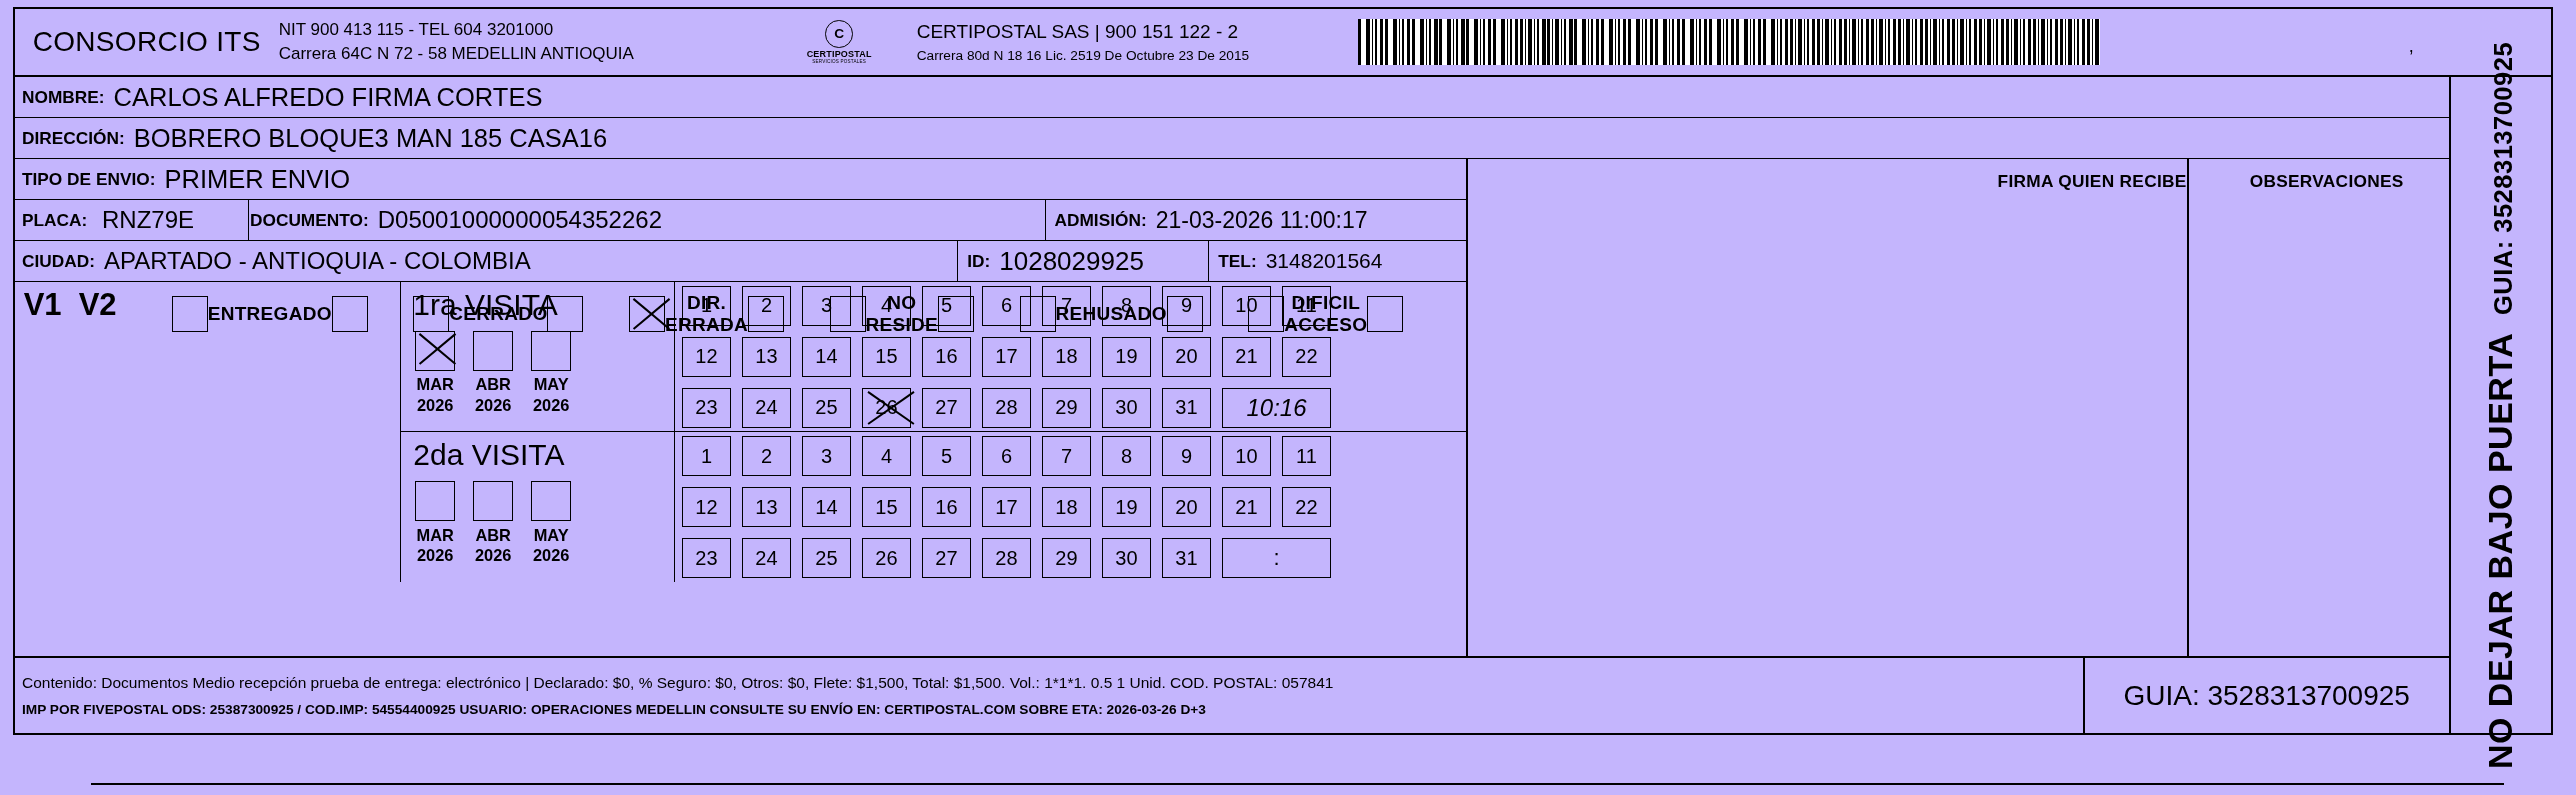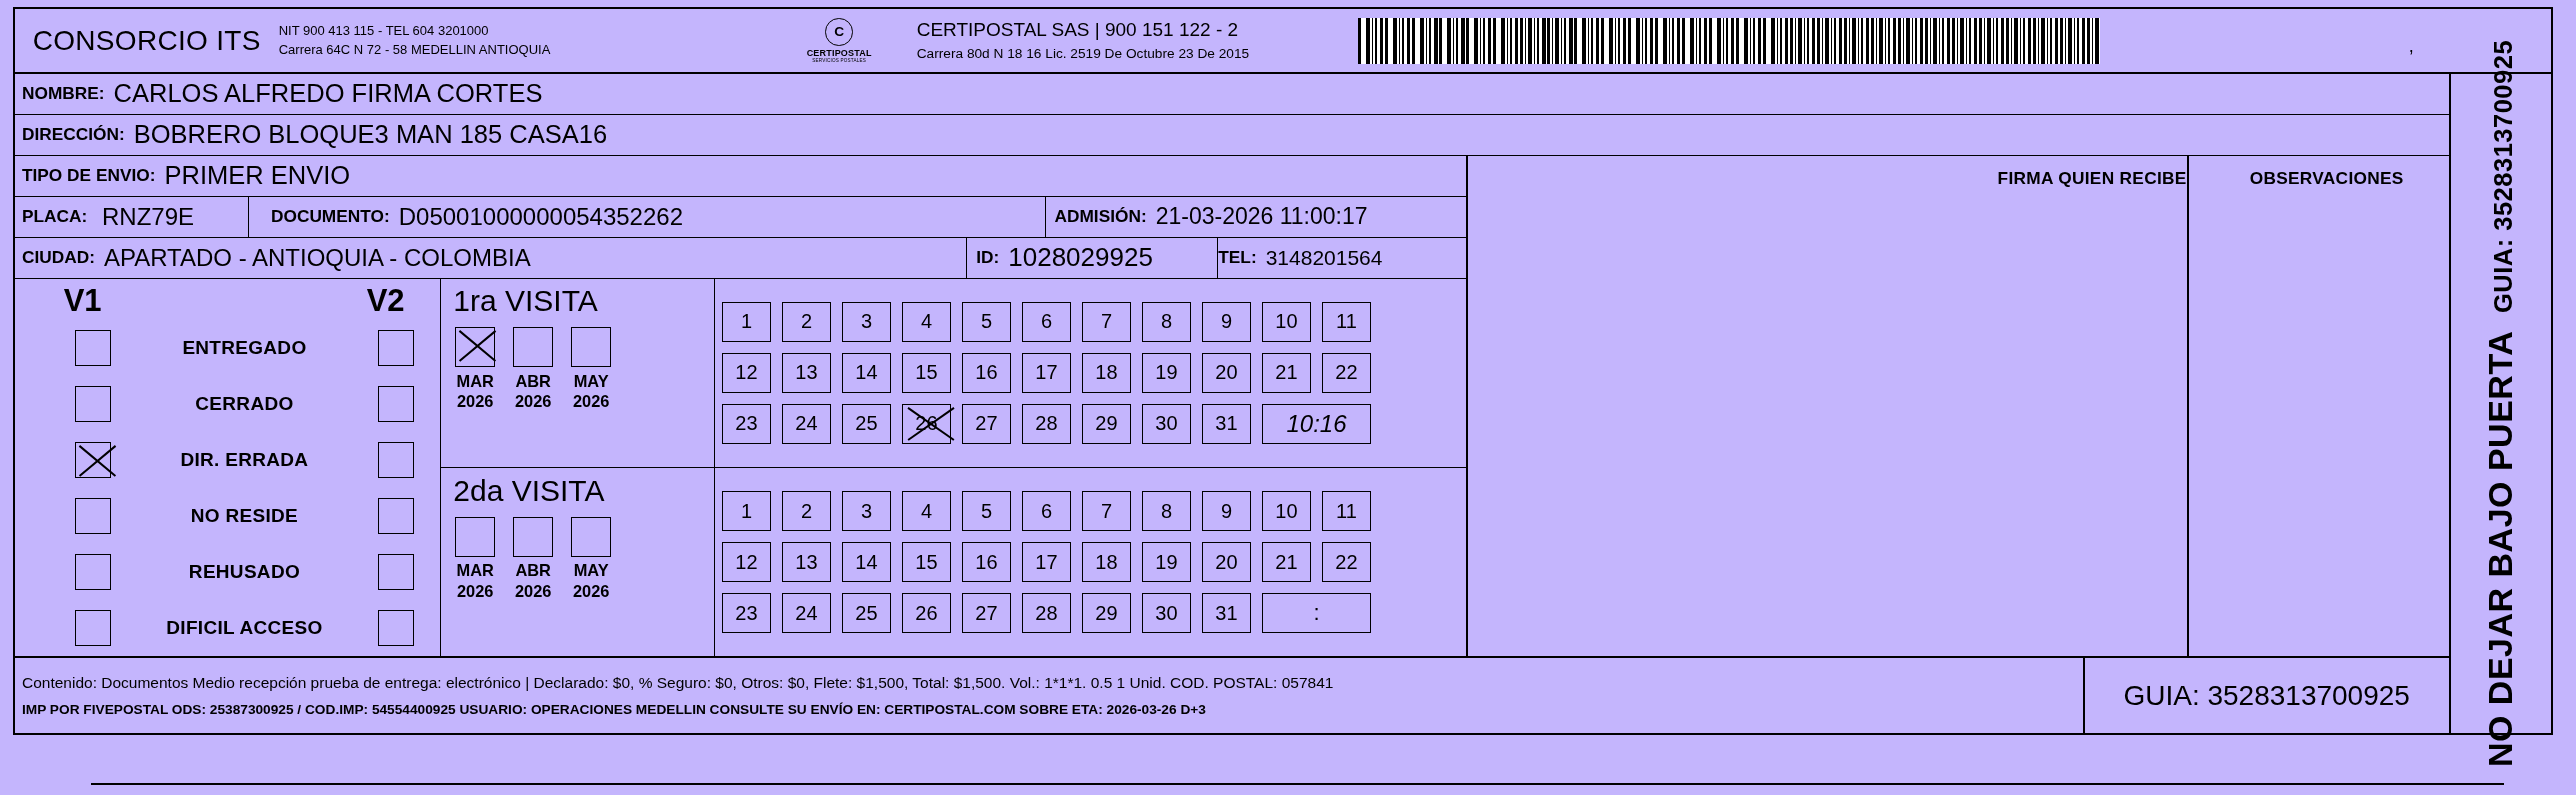--- a/index.html
+++ b/index.html
@@ -39,21 +39,21 @@
     align-items: center;
     justify-content: center;
     font-size: 28px;
     letter-spacing: 0.3px;
   }
   .hdr-nit {
     width: 492px;
     display: flex;
     flex-direction: column;
     justify-content: center;
-    font-size: 13px;
+    font-size: 17px;
     line-height: 1.45;
   }
   .hdr-logo {
     width: 137px;
     display: flex;
     flex-direction: column;
     align-items: center;
     justify-content: center;
   }
   .logo-circle {
@@ -194,23 +194,21 @@
   }
   
   .checks {
     display: flex;
     border-top: 0;
     flex: 1;
   }
   .vcol {
     width: 385px;
     display: flex;
-    flex-direction: column;
     padding-top: 3.6px;
-    margin-left: 40px;
   }
   .vhead {
     display: flex;
     align-items: center;
     font-size: 31px;
     font-weight: bold;
     height: 38px;
   }
   .vhead .v1 { width: 55px; padding-left: 9px;}
   .vhead .spacer { flex: 1; }
@@ -411,32 +409,32 @@
           <div class="info-block">
 
             <div class="row">
               <div class="cell lbl">TIPO DE ENVIO:</div>
               <div class="cell val">PRIMER ENVIO</div>
             </div>
 
             <div class="row">
               <div class="cell lbl" style="width:71px">PLACA:</div>
               <div class="cell val" style="width:146px;font-size:24px">RNZ79E</div>
-              <div class="cell lbl bl" style="padding-left:22px">DOCUMENTO:</div>
+              <div class="cell lbl bl" style="padding-left:1px">DOCUMENTO:</div>
               <div class="cell val" style="font-size:24px">D05001000000054352262</div>
               <div class="cell lbl bl" style="margin-left:auto;padding-left:9px">ADMISIÓN:</div>
               <div class="cell val" style="width:310px;font-size:23px">21-03-2026 11:00:17</div>
             </div>
 
             <div class="row">
               <div class="cell lbl">CIUDAD:</div>
               <div class="cell val" style="font-size:24px">APARTADO - ANTIOQUIA - COLOMBIA</div>
               <div class="cell lbl bl" style="margin-left:auto;padding-left:9px">ID:</div>
               <div class="cell val" style="width:209px;font-size:26px">1028029925</div>
-              <div class="cell lbl bl" style="padding-left:0">TEL:</div>
+              <div class="cell lbl bl" style="padding-left:9px">TEL:</div>
               <div class="cell val" style="width:200px;font-size:21px">3148201564</div>
             </div>
 
             <div class="checks">
               <div class="vcol">
                 <div class="vhead">
                   <div class="v1">V1</div>
                   <div class="spacer"></div>
                   <div class="v2">V2</div>
                 </div>

